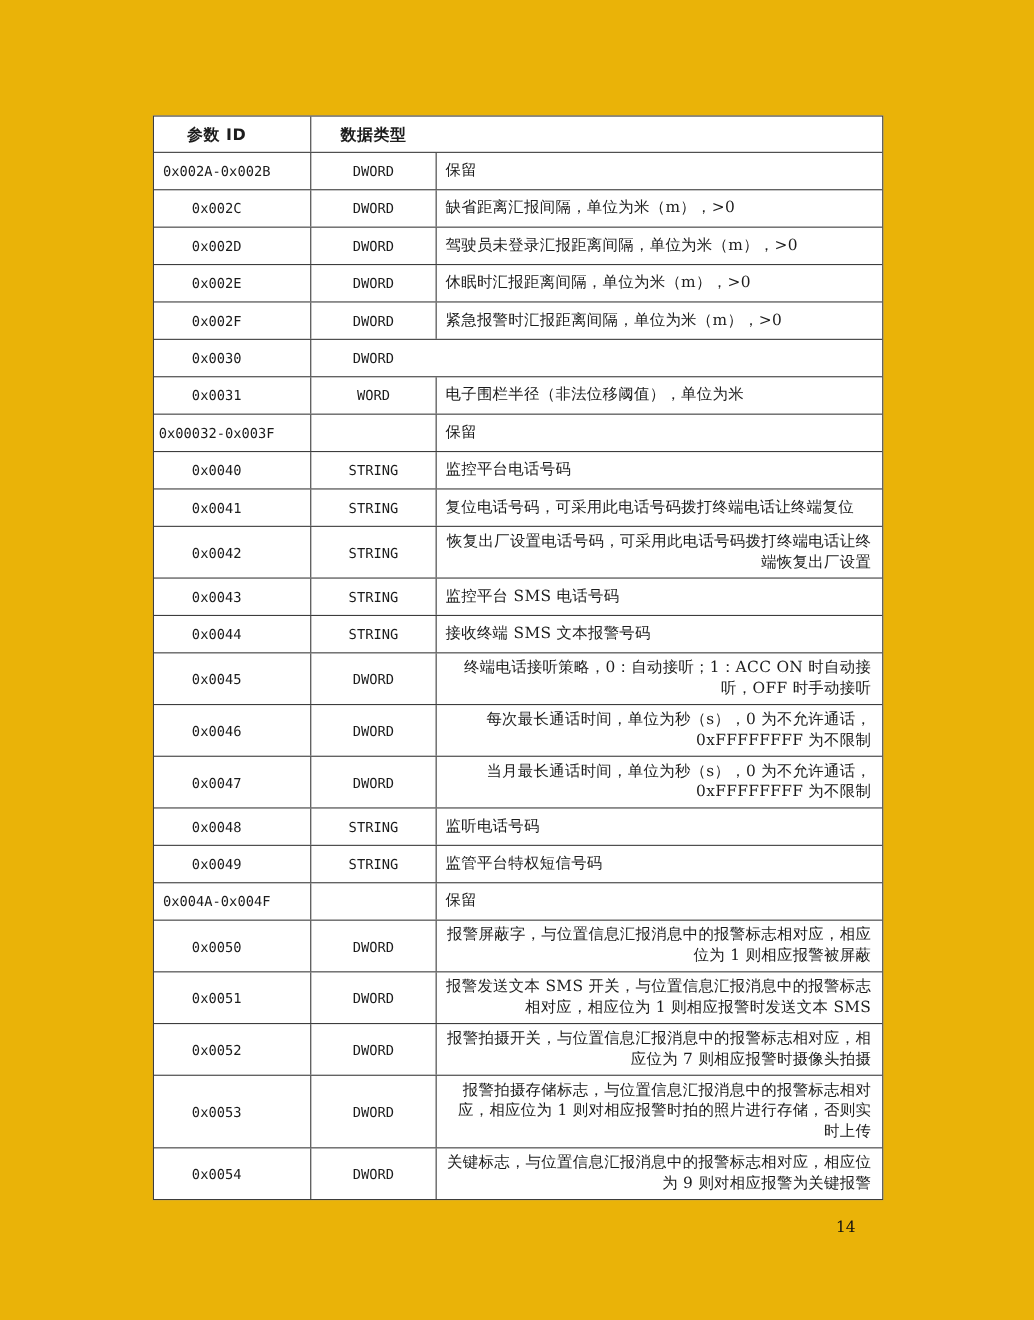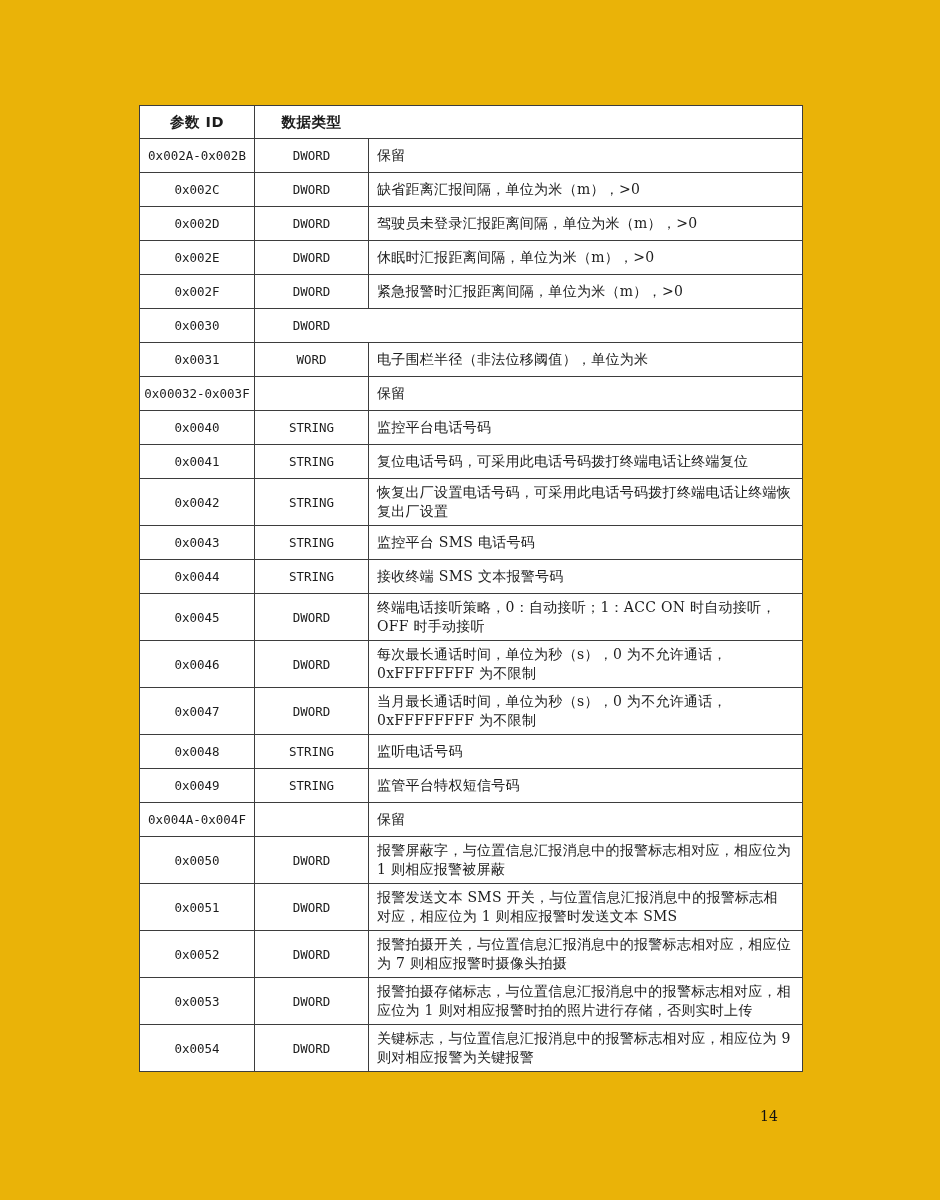--- a/index.html
+++ b/index.html
@@ -40,30 +40,31 @@
     padding: 2px 2px;
   }
   .c2 {
     width: 114px;
     justify-content: center;
     text-align: center;
     border-left: 1px solid #3d3d3d;
     font-family: "DejaVu Sans Mono", "Liberation Mono", monospace;
     font-size: 12.5px;
     padding: 2px 2px;
+    margin-left: 28px;
   }
   .c3 {
     flex: 1;
     border-left: 1px solid #3d3d3d;
     padding: 4px 10px 4px 8px;
     font-size: 14px;
     line-height: 19px;
     letter-spacing: 0.02em;
     justify-content: flex-start;
-    text-align: left;
+    text-align: right;
   }
   .header-row { min-height: 32px; }
   .header-row .cell {
     font-family: "DejaVu Sans", "Liberation Sans", sans-serif;
     font-weight: bold;
     font-size: 14.5px;
     justify-content: center;
     text-align: center;
     letter-spacing: 0.5px;
   }

